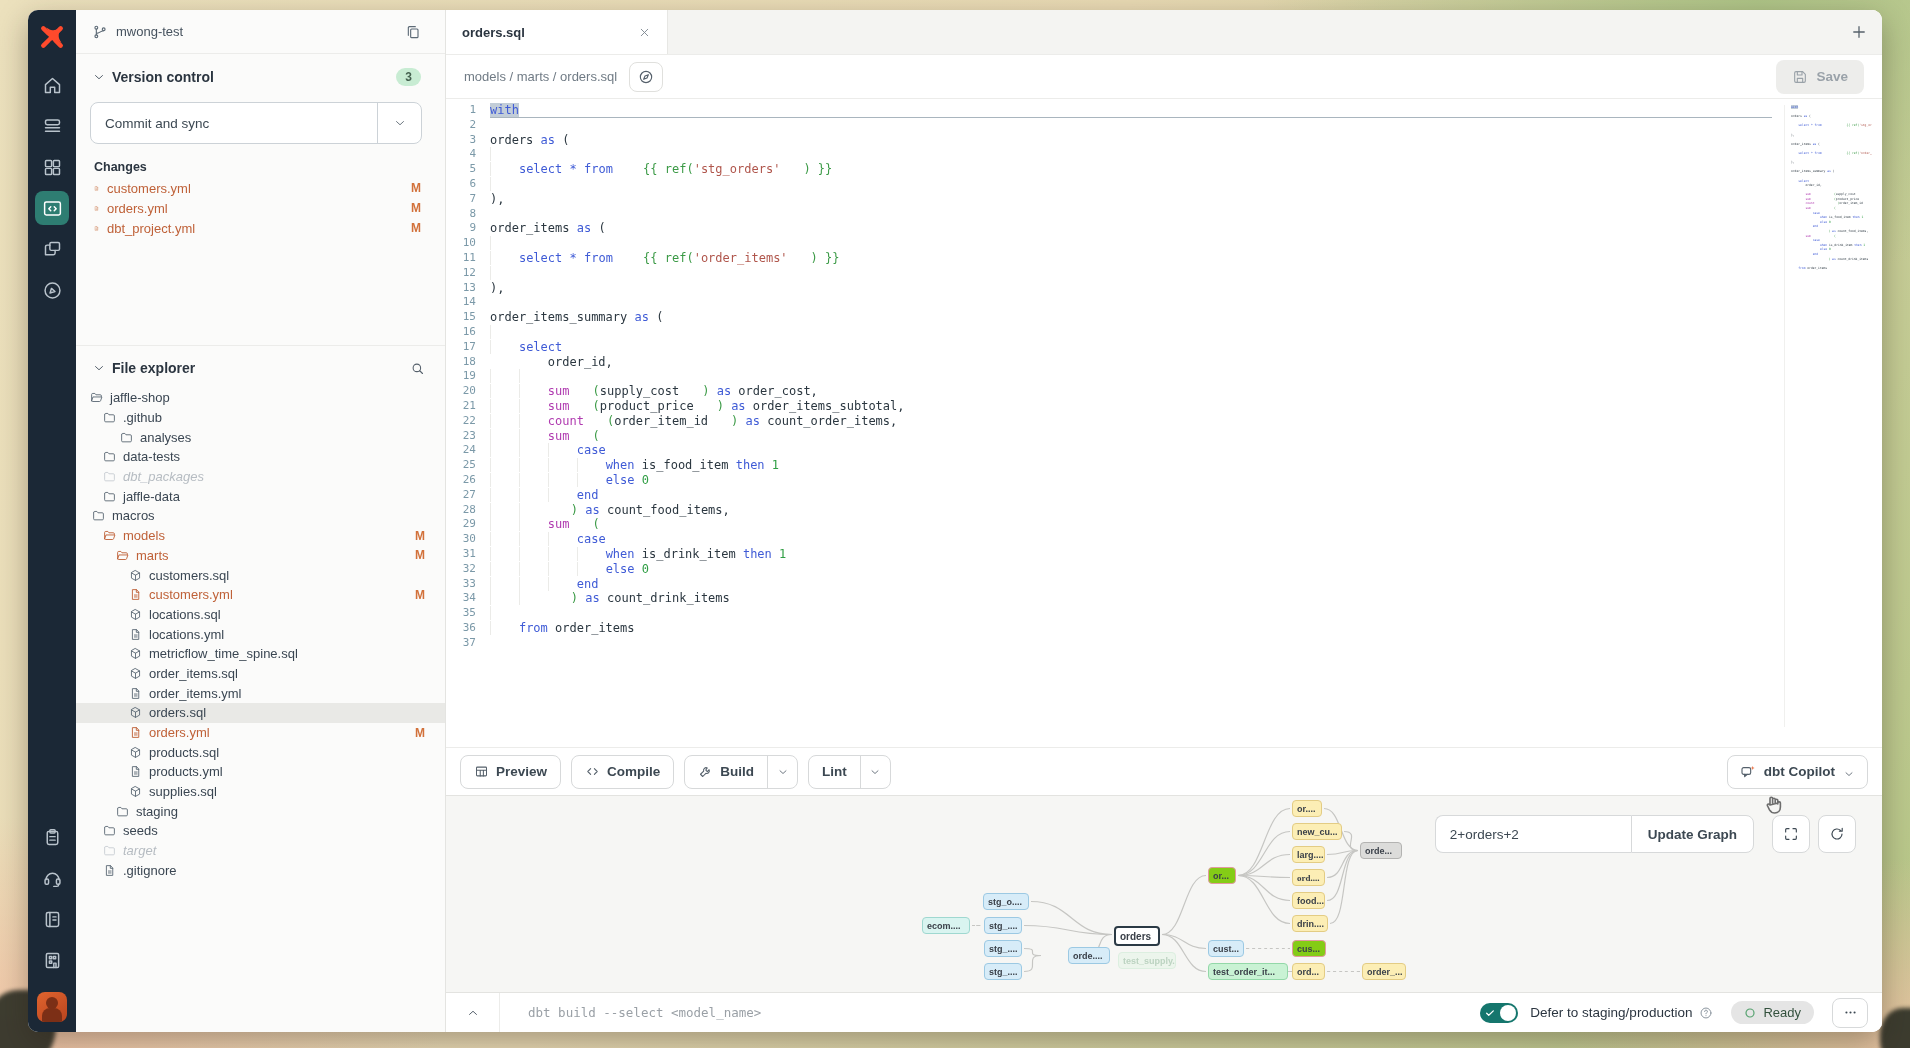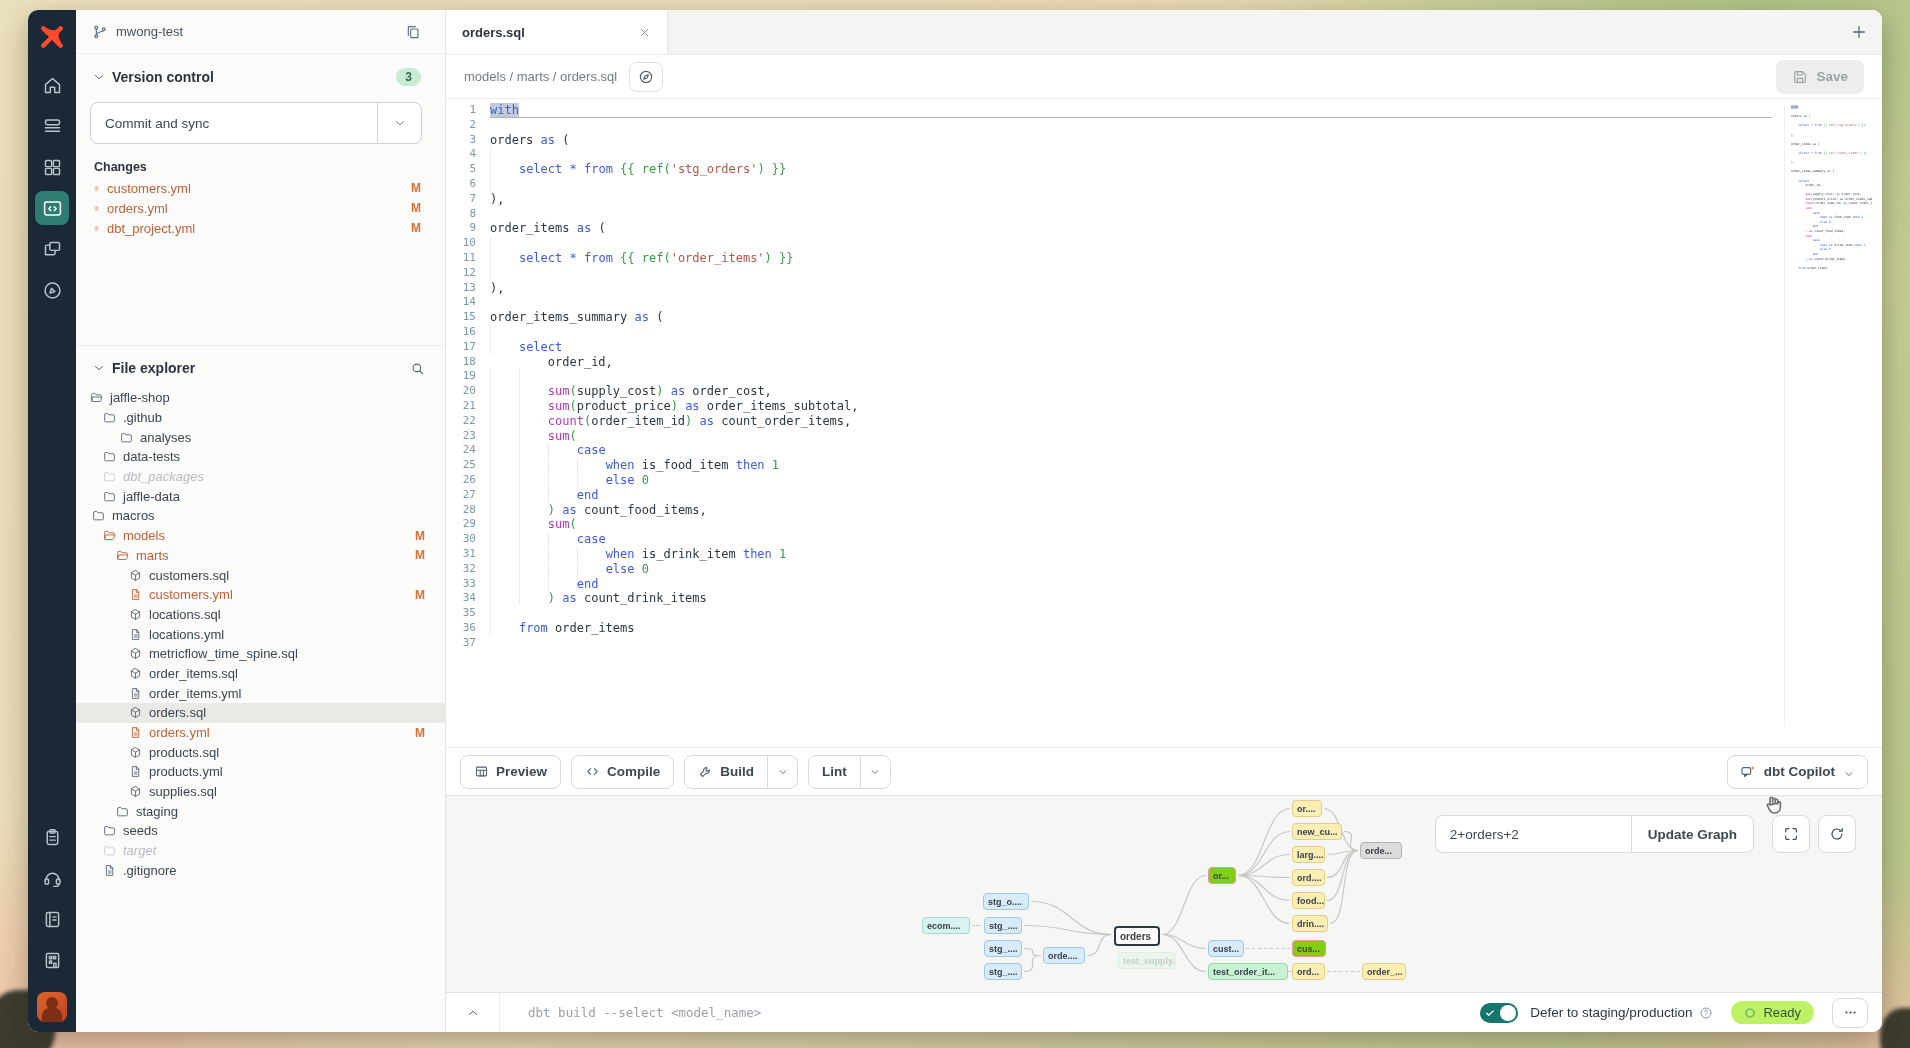--- a/index.html
+++ b/index.html
@@ -78,21 +78,21 @@
     color:#9aa2a9; font-size:13.5px; font-weight:bold; display:flex; align-items:center; gap:8px; cursor:pointer;}
   .save-btn svg{ width:16px; height:16px;}
   
   #editor{ flex:1; position:relative; overflow:hidden; font-family:"DejaVu Sans Mono", monospace; font-size:12px;}
   #code{ position:absolute; left:0; top:4px; right:110px;}
   .line{ display:flex; height:14.8px; line-height:14.8px; white-space:pre;}
   .line .ln{ width:44px; text-align:right; padding-right:14px; color:#7b99a8; font-size:11px; flex:0 0 44px;}
   .line .src{ flex:1; color:#2b3740;}
   .line.cur .src{ border-bottom:1px solid #a9b5be;}
   .t-kw{ color:#3f5bd6;} .t-fn{ color:#b03bb0;} .t-num{ color:#2f9e44;}
-  .t-str{ color:#b0564c;} .t-jin{ color:#3b9a46;} .t-pln{ color:#2b3740;}
+  .t-str{ color:#b0564c;} .t-jin{ color:#3b9a46;padding-left:23px;} .t-pln{ color:#2b3740;}
   .t-kwsel{ color:#3f5bd6; background:#c2cdd8;}
   .ind{ box-shadow:inset 1px 0 0 #ebebe8;}
   #minimap{ position:absolute; top:6px; right:10px; width:88px; font-family:"DejaVu Sans Mono", monospace;
     font-size:3px; line-height:4.6px; white-space:pre; overflow:hidden; height:96%; border-left:1px solid #f0f0ee; padding-left:6px;}
   #minimap .mline{ height:4.6px; overflow:hidden;}
   
   #btoolbar{ height:48px; flex:0 0 48px; display:flex; align-items:center; padding:0 14px; border-top:1px solid #ececea;}
   .tool-btn{ height:34px; background:#fff; border:1px solid #d7d9da; border-radius:8px; display:flex; align-items:center;
     font-size:13.5px; font-weight:bold; color:#3c4852; margin-right:10px; cursor:pointer; overflow:hidden;}
   .tool-btn .lbl{ display:flex; align-items:center; gap:7px; padding:0 13px;}
@@ -131,21 +131,21 @@
   
   #statusbar{ height:40px; flex:0 0 40px; border-top:1px solid #e3e3e0; display:flex; align-items:center; background:#fff;}
   .collapse{ width:54px; align-self:stretch; border-right:1px solid #ececea; display:flex; align-items:center; justify-content:center; color:#55606b; cursor:pointer;}
   .collapse svg{ width:14px; height:14px;}
   #cmd{ margin-left:28px; font-family:"DejaVu Sans Mono", monospace; font-size:12.5px; color:#9aa0a6; flex:1; cursor:text;}
   .toggle{ width:38px; height:20px; border-radius:12px; background:#15766d; position:relative; margin-right:12px; cursor:pointer; flex:0 0 38px;}
   .toggle .knob{ position:absolute; right:2px; top:2px; width:16px; height:16px; border-radius:50%; background:#fff;}
   .toggle svg{ position:absolute; left:5px; top:5px; width:10px; height:10px; color:#fff;}
   #defer-label{ font-size:13.5px; font-weight:normal; color:#2b3540; margin-right:7px;}
   .help{ color:#8a949d; margin-right:18px; cursor:pointer;} .help svg{ width:14px; height:14px;}
-  .ready{ background:#bef264; border-radius:14px; padding:4px 13px; display:flex; align-items:center; gap:7px;
+  .ready{ background:#e5e5e5; border-radius:14px; padding:4px 13px; display:flex; align-items:center; gap:7px;
     font-size:13px; color:#33513d; margin-right:18px;}
   .ready svg{ width:12px; height:12px; color:#56a370;}
   .dots-btn{ width:36px; height:30px; border:1px solid #d7d9da; border-radius:8px; background:#fff; display:flex;
     align-items:center; justify-content:center; color:#3c4852; margin-right:14px; cursor:pointer;}
   .dots-btn svg{ width:15px; height:15px;}
   #cursor{ position:absolute; left:1762px; top:792px; width:24px; height:24px; color:#6d6d6d; z-index:50; pointer-events:none;}
 </style>
 </head>
 <body>
 
@@ -745,29 +745,29 @@
           <path d="M800 152.5 C 822 152.5, 822 152.5, 844 152.5" fill="none" stroke="#c6c6c3" stroke-width="1.2" stroke-dasharray="3,3"></path>
           <path d="M844 175.5 C 862 175.5, 826 175.5, 844 175.5" fill="none" stroke="#c6c6c3" stroke-width="1.2"></path>
           <path d="M881 175.5 C 899 175.5, 896 175.5, 914 175.5" fill="none" stroke="#c6c6c3" stroke-width="1.2" stroke-dasharray="3,3"></path>
         </svg>
       <div id="nodes">
           <div class="lnode c-cyan" style="left: 476px; top: 121px; width: 48px;">ecom....</div>
           <div class="lnode c-blue" style="left: 537px; top: 97px; width: 46px;">stg_o....</div>
           <div class="lnode c-blue" style="left: 538px; top: 121px; width: 38px;">stg_....</div>
           <div class="lnode c-blue" style="left: 538px; top: 144px; width: 38px;">stg_....</div>
           <div class="lnode c-blue" style="left: 538px; top: 167px; width: 38px;">stg_....</div>
-          <div class="lnode c-blue" style="left: 597px; top: 151px; width: 42px;">orde....</div>
+          <div class="lnode c-blue" style="left: 622px; top: 151px; width: 42px;">orde....</div>
           <div class="lnode c-sel" style="left: 668px; top: 130px; width: 46px;">orders</div>
           <div class="lnode c-pink" style="left: 762px; top: 71px; width: 28px;">or...</div>
           <div class="lnode c-blue" style="left: 762px; top: 144px; width: 36px;">cust...</div>
           <div class="lnode c-green" style="left: 762px; top: 167px; width: 80px;">test_order_it...</div>
           <div class="lnode c-yellow" style="left: 846px; top: 4px; width: 30px;">or....</div>
           <div class="lnode c-yellow" style="left: 846px; top: 27px; width: 50px;">new_cu...</div>
           <div class="lnode c-yellow" style="left: 846px; top: 50px; width: 33px;">larg....</div>
-          <div class="lnode c-yellow" style="left: 846px; top: 73px; width: 33px;">ord....</div>
+          <div class="lnode c-yellow" style="left: 846px; top: 73px; width: 33px; font-family: Liberation Serif, serif;">ord....</div>
           <div class="lnode c-yellow" style="left: 846px; top: 96px; width: 33px;">food....</div>
           <div class="lnode c-yellow" style="left: 846px; top: 119px; width: 36px;">drin....</div>
           <div class="lnode c-gray" style="left: 914px; top: 46px; width: 42px;">orde...</div>
           <div class="lnode c-pink" style="left: 846px; top: 144px; width: 34px;">cus...</div>
           <div class="lnode c-yellow" style="left: 846px; top: 167px; width: 33px;">ord...</div>
           <div class="lnode c-yellow" style="left: 916px; top: 167px; width: 44px;">order_...</div>
           <div class="lnode c-faint" style="left: 672px; top: 156px; width: 58px;">test_supply...</div>
         </div>
       <div id="graph-ctl">
         <div class="sel-input">2+orders+2</div>

